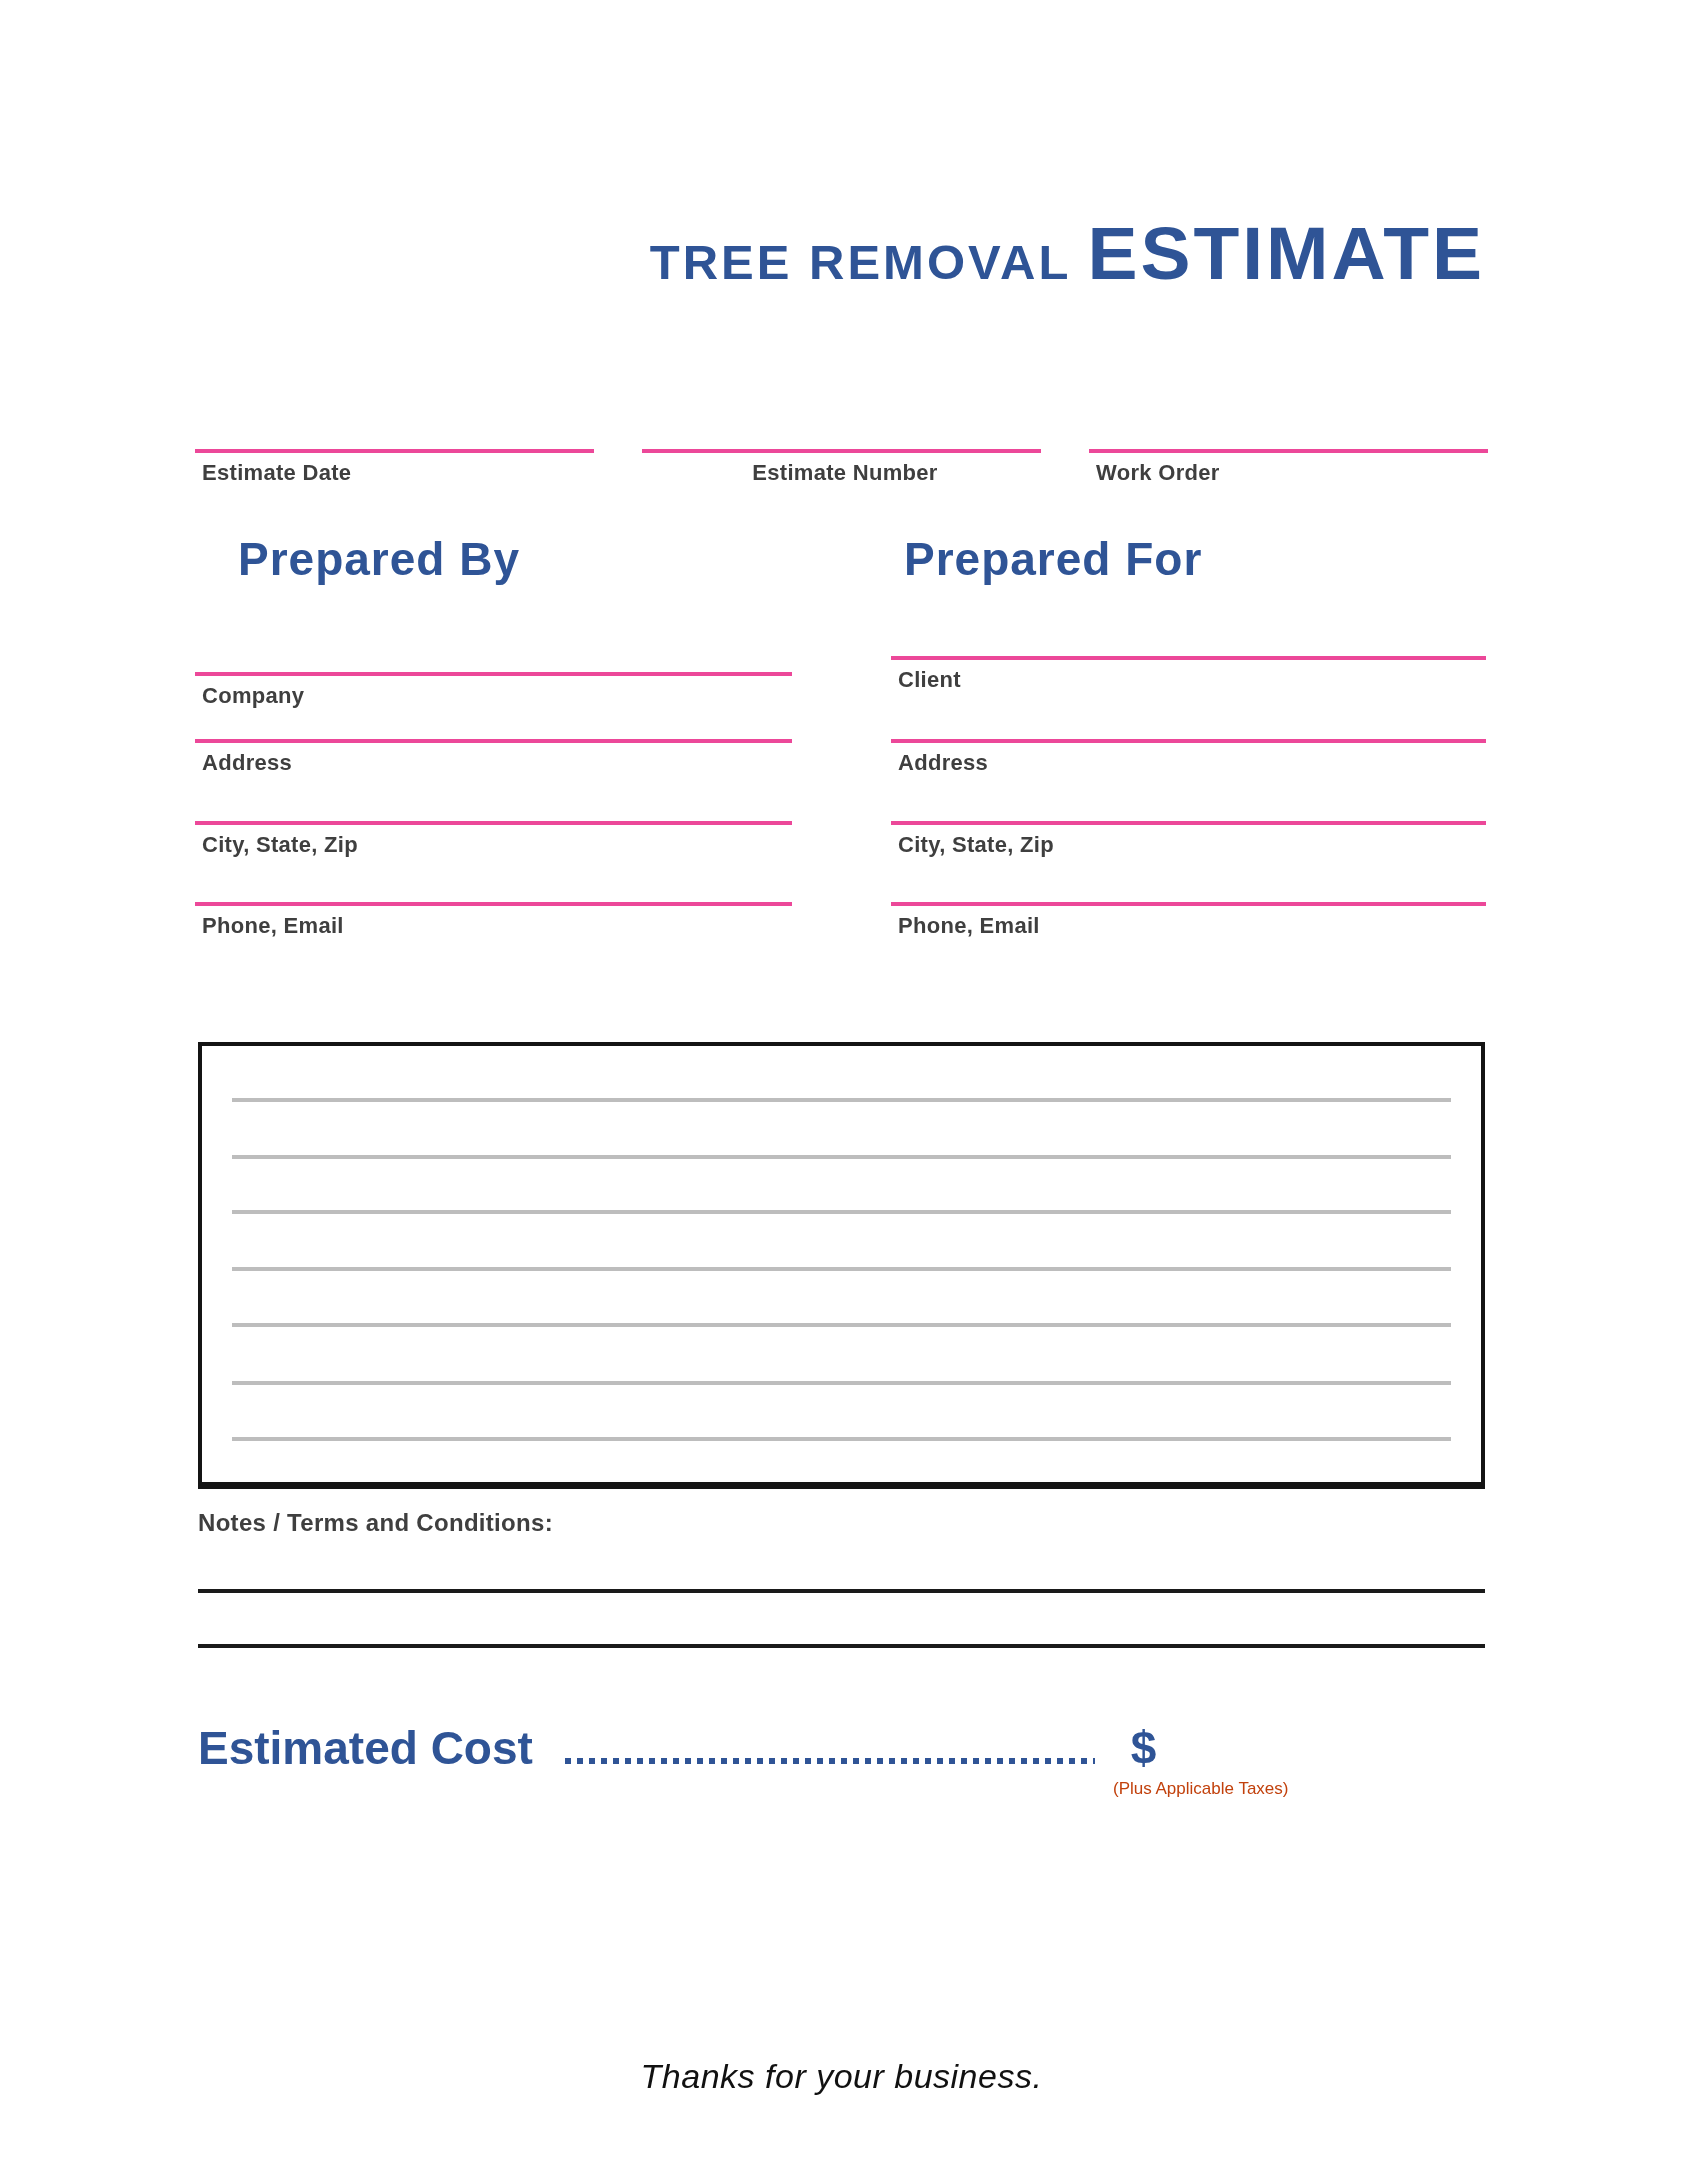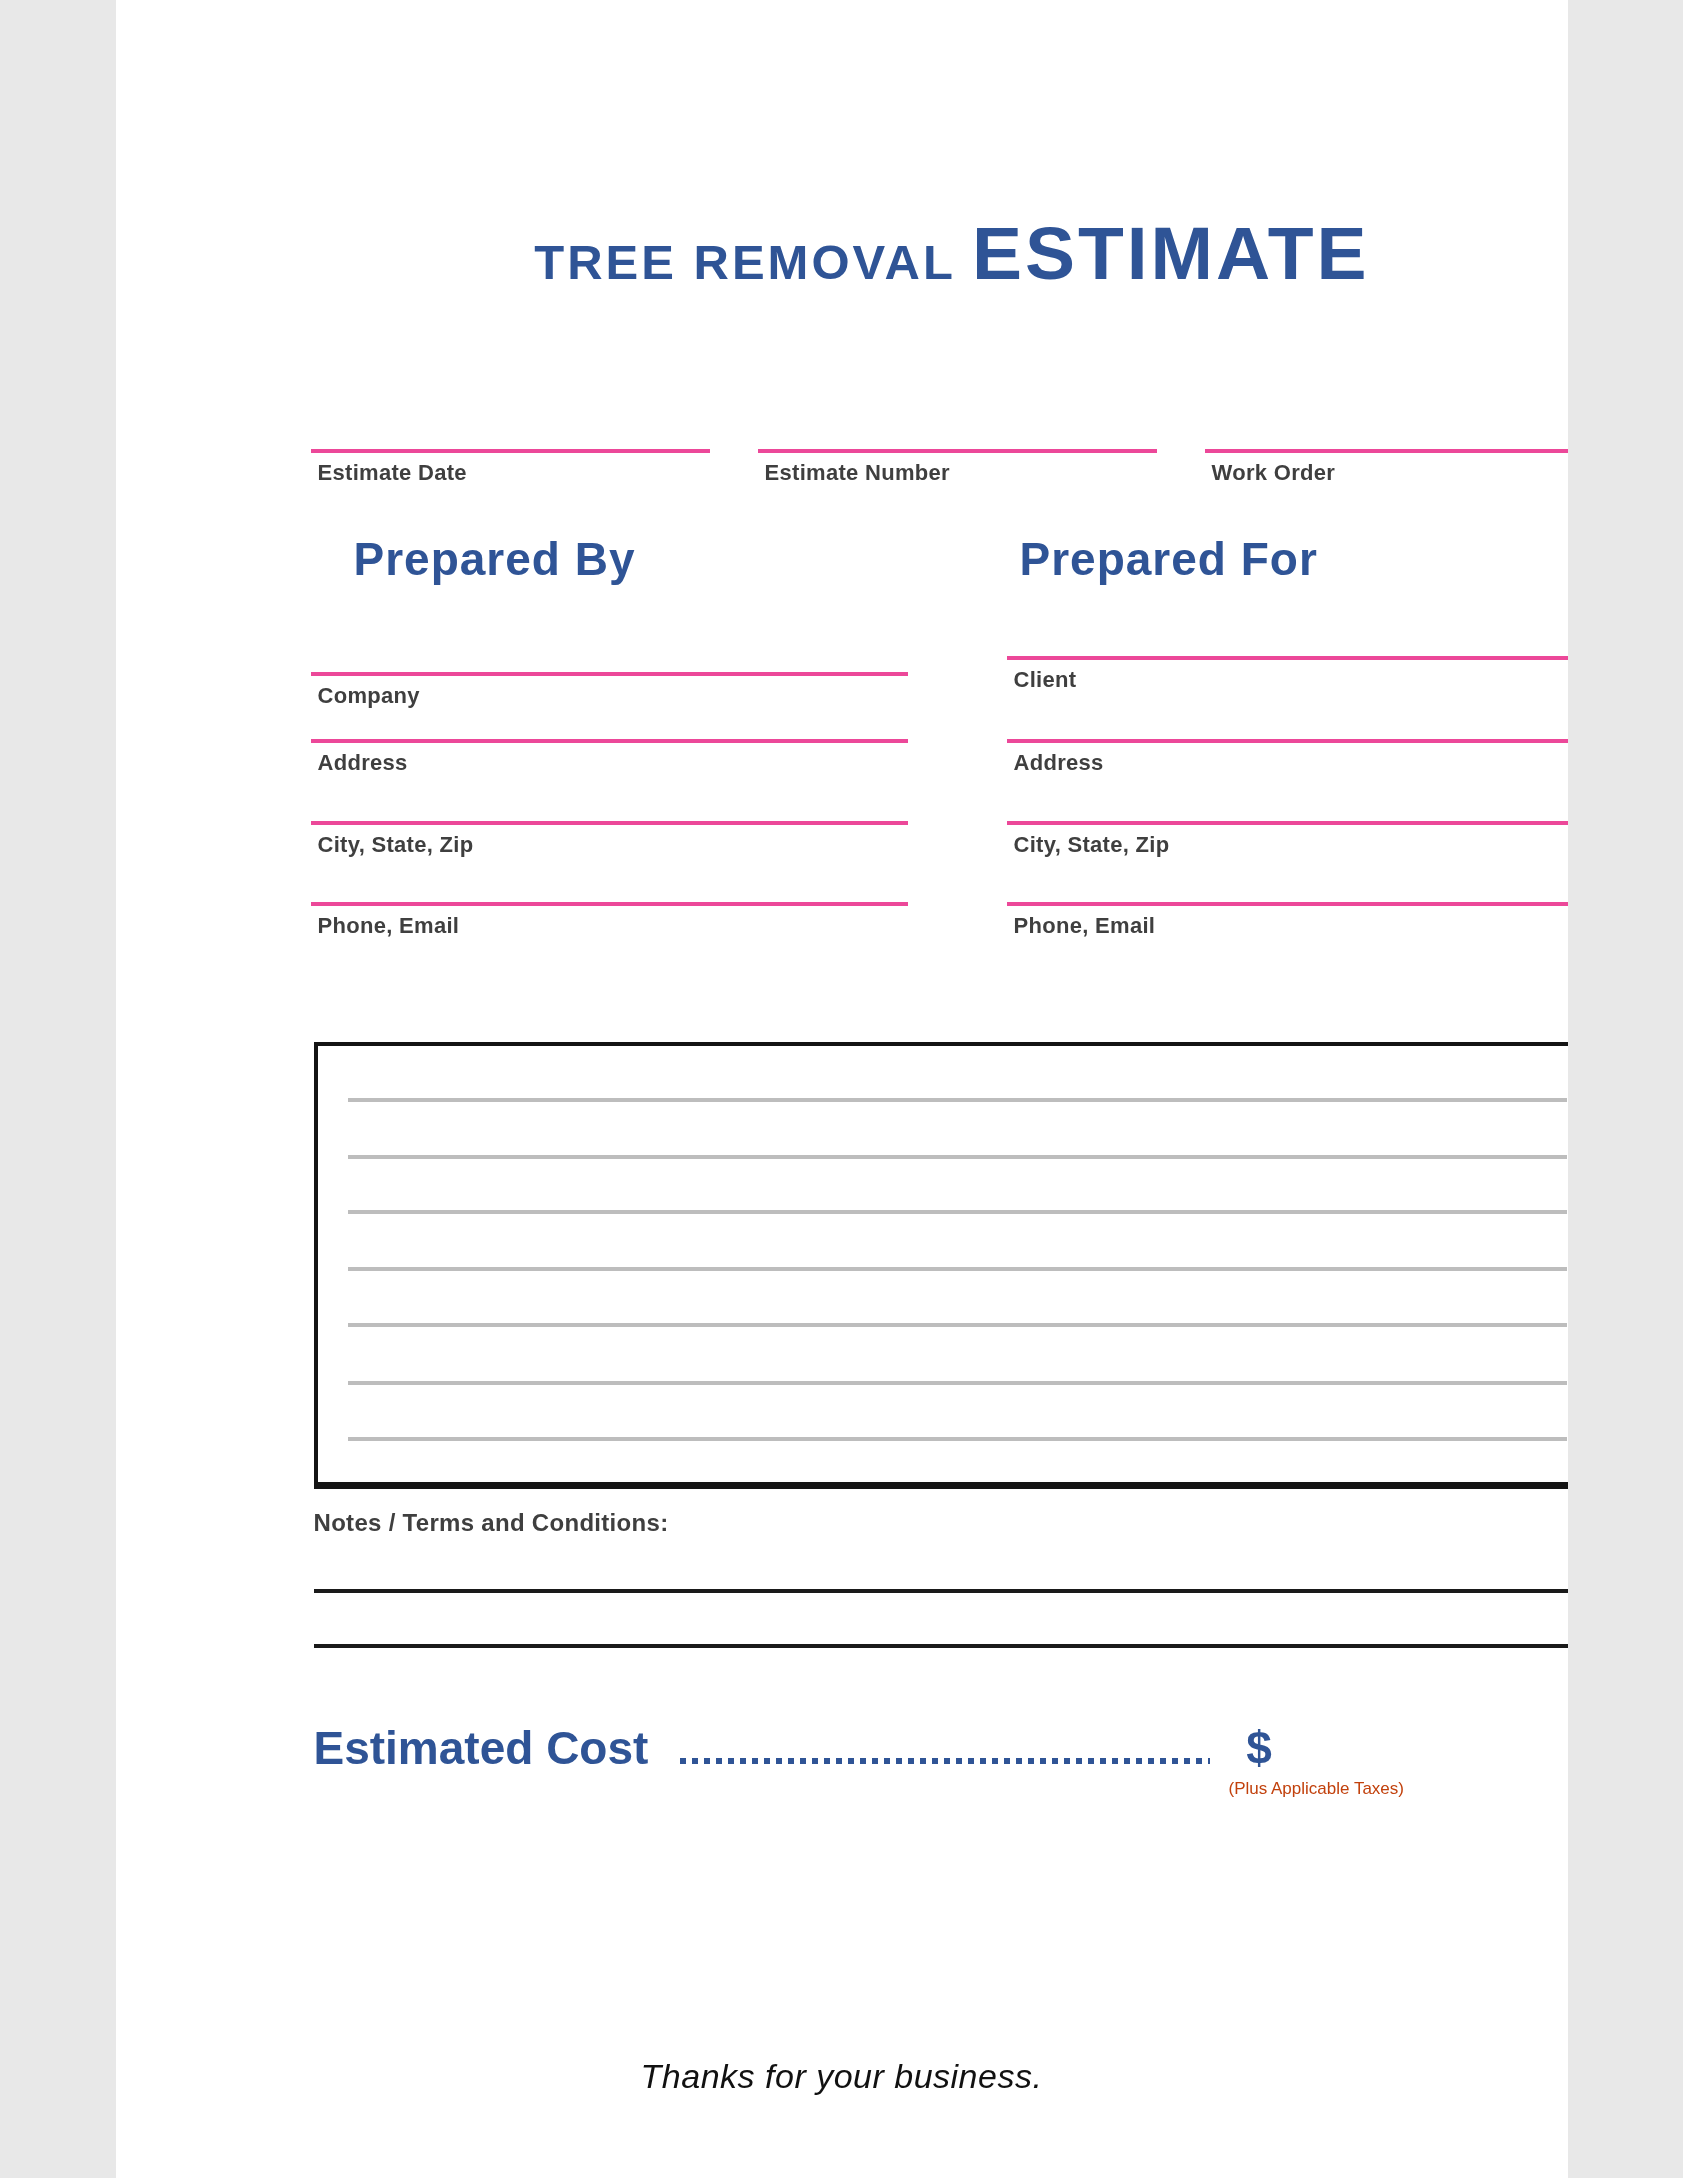--- a/index.html
+++ b/index.html
@@ -1,19 +1,19 @@
 <!DOCTYPE html>
 <html><head>
 <meta charset="utf-8">
 <style>
   * { margin: 0; padding: 0; box-sizing: border-box; }
   html, body { background: #e8e8e8; }
   .page {
     position: relative;
-    width: 1452px;
+    width: 1683px;
     height: 2178px;
     background: #ffffff;
     margin: 0 auto;
     font-family: "Liberation Sans", sans-serif;
     overflow: hidden;
   }
 
   
   .title-block {
     position: absolute;
@@ -134,21 +134,21 @@
 
 <div class="page">
 
   <div class="title-block">
     <span class="title-small">TREE REMOVAL</span><span class="title-big">ESTIMATE</span>
   </div>
 
   <div class="field" style="left:195px; top:449px; width:399px;">
     <span>Estimate Date</span>
   </div>
-  <div class="field" style="left:642px; top:449px; width:399px;">
+  <div class="field" style="left:642px; top:449px; width:399px;text-align:center;">
     <span>Estimate Number</span>
   </div>
   <div class="field" style="left:1089px; top:449px; width:399px;">
     <span>Work Order</span>
   </div>
 
   <div class="section-heading" style="left:218px; top:536px;margin-left:20px;">Prepared By</div>
   <div class="section-heading" style="left:904px; top:536px;">Prepared For</div>
 
   <div class="field" style="left:195px; top:656px; width:597px;margin-top:16px;">

